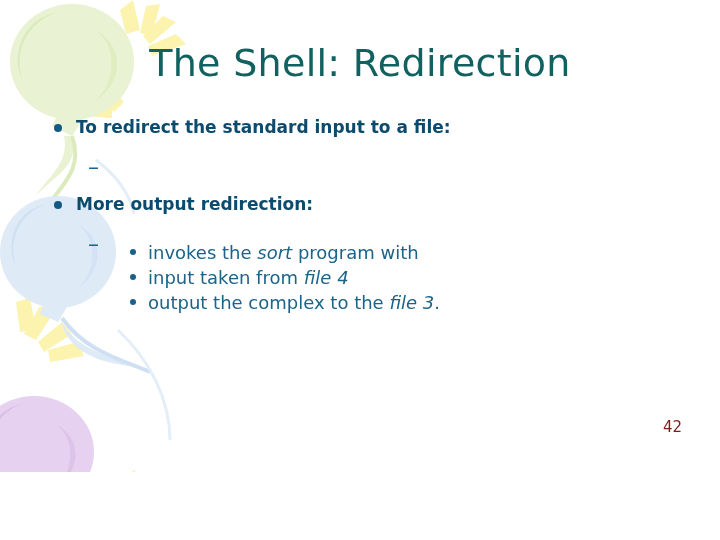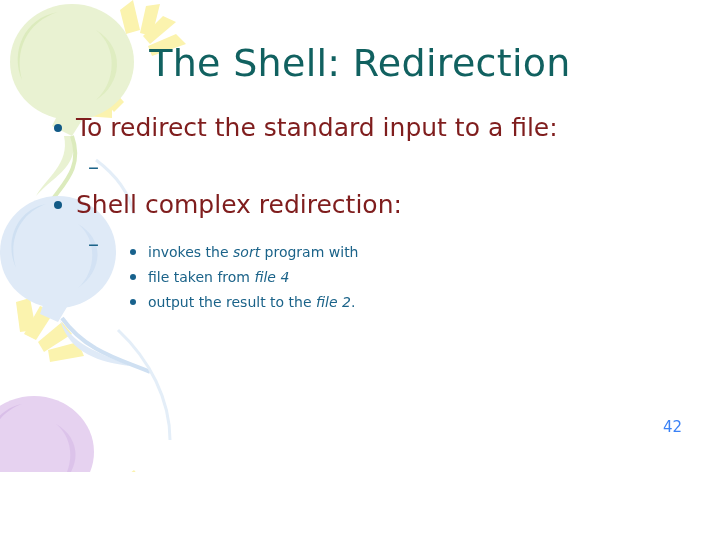--- a/index.html
+++ b/index.html
@@ -41,24 +41,25 @@
   #body {
     position: absolute;
     left: 40px;
     top: 112px;
     width: 640px;
   }
 
   .lvl1 {
     position: relative;
     padding-left: 36px;
-    color: #7f1d1d;
-    font-size: 25px;
+    color: #0c4a6e;
+    font-size: 17px;
     line-height: 31px;
     max-width: 600px;
+    font-weight: bold;
   }
   .lvl1 .dot {
     position: absolute;
     left: 14px;
     top: 12px;
     width: 8px;
     height: 8px;
     border-radius: 50%;
     background: #125a86;
   }
@@ -76,21 +77,21 @@
     left: 48px;
     top: 0;
     font-style: normal;
     color: #1b6389;
   }
 
   .lvl3 {
     position: relative;
     padding-left: 108px;
     color: #1b6389;
-    font-size: 14px;
+    font-size: 18px;
     line-height: 25px;
   }
   .lvl3 .dot {
     position: absolute;
     left: 90px;
     top: 9px;
     width: 6px;
     height: 6px;
     border-radius: 50%;
     background: #17618c;
@@ -98,21 +99,21 @@
   .it { font-style: italic; }
 
   .gap-lg { height: 36px; }
   .gap-sm { height: 10px; }
 
   
   #page-number {
     position: absolute;
     right: 38px;
     bottom: 36px;
-    color: #3b82f6;
+    color: #7f1d1d;
     font-size: 15px;
   }
 </style>
 </head>
 <body>
 
 <div id="slide">
 
   <svg id="decor-layer" viewBox="0 0 720 540" xmlns="http://www.w3.org/2000/svg">
 
@@ -184,43 +185,43 @@
     <div class="gap-sm"></div>
 
     <div class="lvl2">
       <span class="dash">–</span>
     </div>
 
     <div class="gap-lg"></div>
 
     <div class="lvl1">
       <span class="dot"></span>
-      <span>Shell complex redirection:</span>
+      <span>More output redirection:</span>
     </div>
 
     <div class="gap-sm"></div>
 
     <div class="lvl2">
       <span class="dash">–</span>
     </div>
 
     <div class="gap-sm"></div>
 
     <div class="lvl3">
       <span class="dot"></span>
       <span>invokes the </span><span class="it">sort</span><span> program with</span>
     </div>
 
     <div class="lvl3">
       <span class="dot"></span>
-      <span>file taken from </span><span class="it">file 4</span><span></span>
+      <span>input taken from </span><span class="it">file 4</span><span></span>
     </div>
 
     <div class="lvl3">
       <span class="dot"></span>
-      <span>output the result to the </span><span class="it">file 2</span><span>.</span>
+      <span>output the complex to the </span><span class="it">file 3</span><span>.</span>
     </div>
 
   </div>
 
   <div id="page-number">42</div>
 
 </div>
 
 </body></html>

